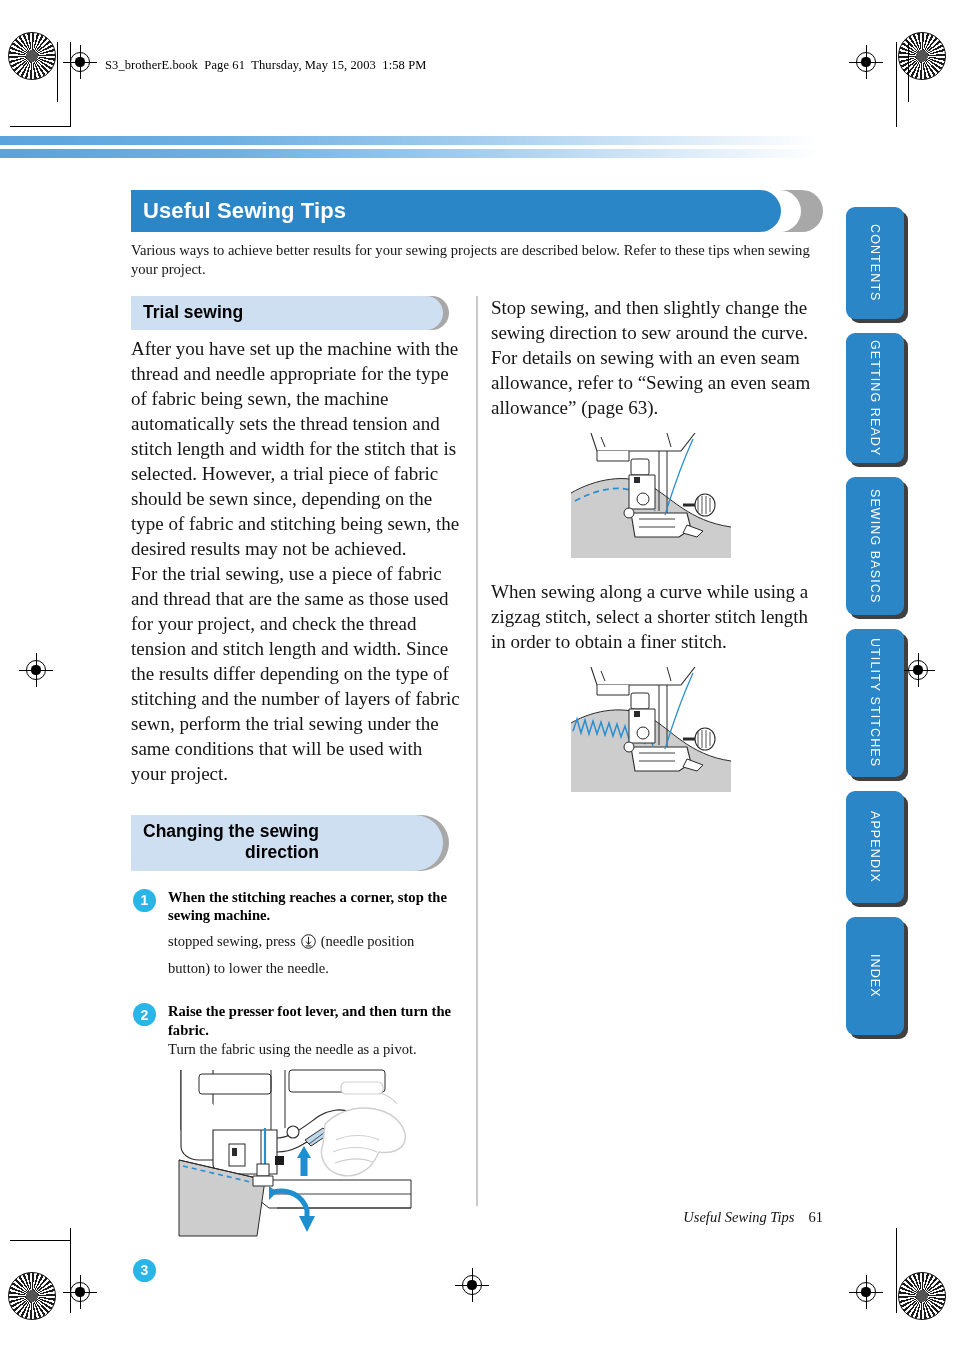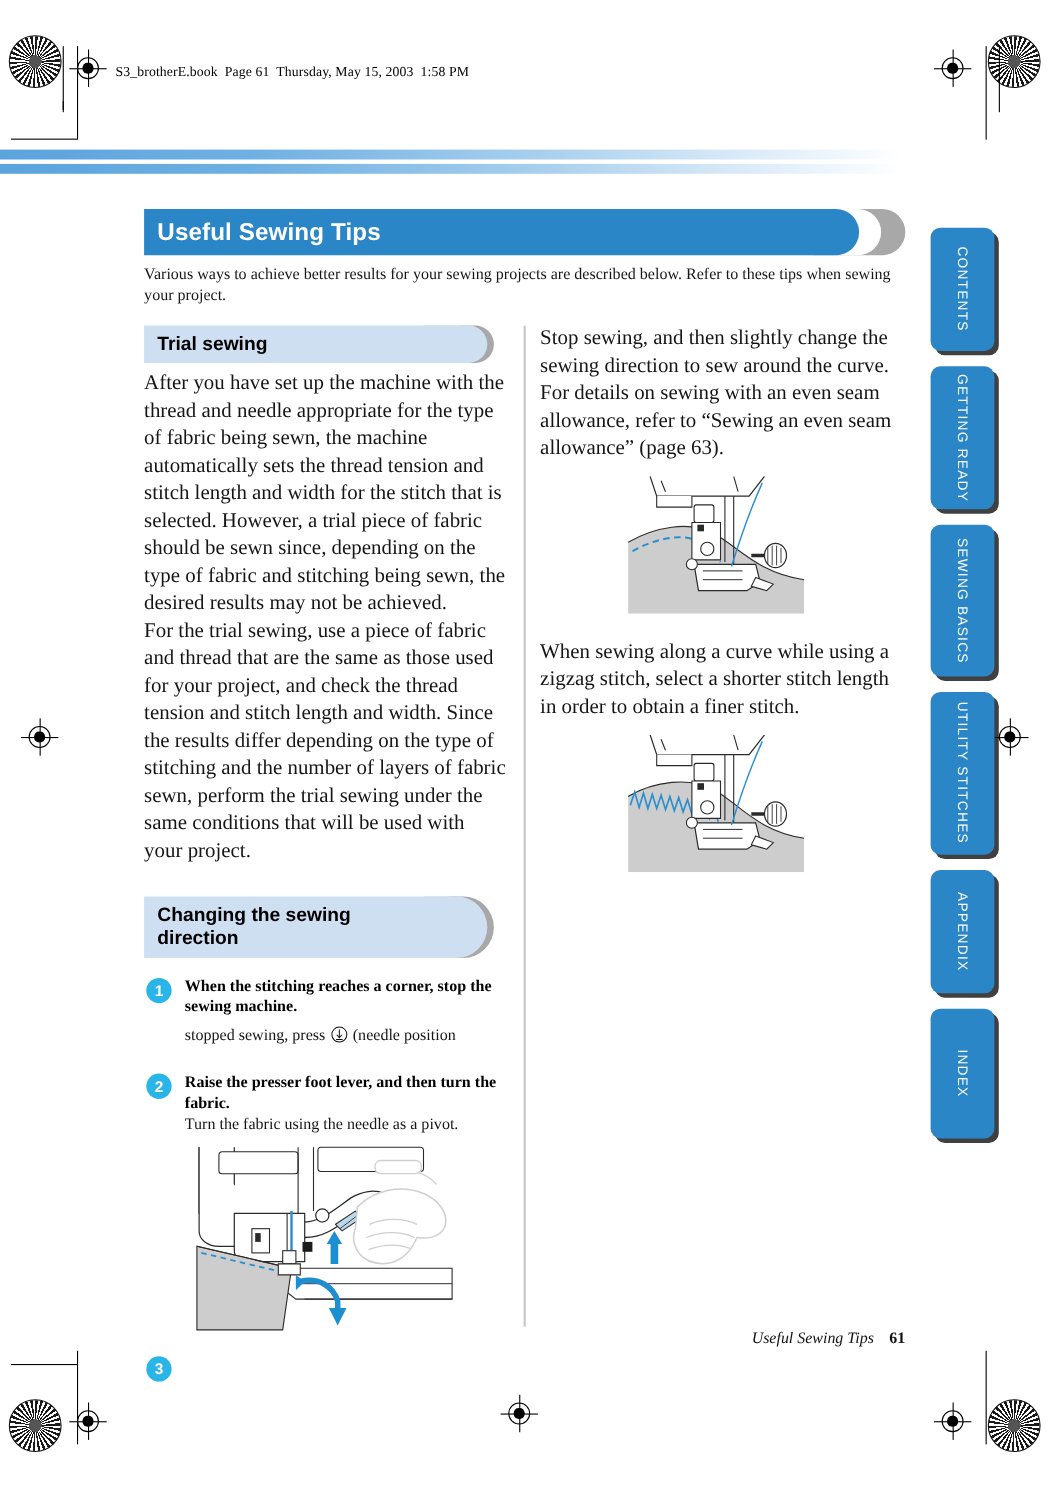--- a/index.html
+++ b/index.html
@@ -163,21 +163,21 @@
     white-space: nowrap;
   }
 
   
   .footer {
     position: absolute; right: 131px; top: 1209px;
     font-size: 14.5px; color: #111;
     display: flex; align-items: baseline; gap: 14px;
   }
   .footer .ftitle { font-style: italic; }
-  .footer .fpage { font-family: "Liberation Serif", serif; font-weight: bold; }
+  .footer .fpage { font-family: "Liberation Serif", serif; }
 </style>
 </head>
 <body>
 
 <div>
 
   <div class="reg-mark" style="left:8px; top:32px; width:48px; height:48px;"></div>
   <div class="reg-mark" style="left:898px; top:32px; width:48px; height:48px;"></div>
   <div class="reg-mark" style="left:8px; top:1272px; width:48px; height:48px;"></div>
   <div class="reg-mark" style="left:898px; top:1272px; width:48px; height:48px;"></div>
@@ -246,41 +246,44 @@
   <div class="sec-head" style="width:312px;">
     <div class="gray-cap"></div>
     <div class="white-cap"></div>
     <div class="lt-bar">
       <div class="sec-text">Trial sewing</div>
     </div>
   </div>
   <p class="para">After you have set up the machine with the thread and needle appropriate for the type of fabric being sewn, the machine automatically sets the thread tension and stitch length and width for the stitch that is selected. However, a trial piece of fabric should be sewn since, depending on the type of fabric and stitching being sewn, the desired results may not be achieved.</p>
   <p class="para">For the trial sewing, use a piece of fabric and thread that are the same as those used for your project, and check the thread tension and stitch length and width. Since the results differ depending on the type of stitching and the number of layers of fabric sewn, perform the trial sewing under the same conditions that will be used with your project.</p>
 
-  <div class="sec-head" style="width:312px; margin-top:28px;">
+  <div class="sec-head" style="width:312px; margin-top:28px;text-align:right;">
     <div class="gray-cap"></div>
     <div class="white-cap"></div>
     <div class="lt-bar" style="min-height:52px;">
       <div class="sec-text">Changing the sewing
 direction</div>
     </div>
   </div>
 
   <div class="step">
     <div class="step-num">1</div>
     <div class="step-title">When the stitching reaches a corner, stop the sewing machine.</div>
     <div class="step-body">
       <div class="spaced" style="margin-top:3px;">
         <span>stopped sewing, press</span><span class="needle-icon"><svg viewBox="0 0 20 20" width="17" height="17">
           <circle cx="10" cy="10" r="8" fill="none" stroke="#111" stroke-width="1.1"></circle>
           <line x1="10" y1="4.5" x2="10" y2="13" stroke="#111" stroke-width="1.1"></line>
           <polyline points="7.2,10.2 10,13.4 12.8,10.2" fill="none" stroke="#111" stroke-width="1.1"></polyline>
           <line x1="6.5" y1="15.2" x2="13.5" y2="15.2" stroke="#111" stroke-width="1.1"></line>
         </svg></span><span>(needle position</span>
       </div>
+      <div class="spaced">
+        <span>button) to lower the needle.</span>
+      </div>
     </div>
   </div>
 
   <div class="step" style="margin-top:20px;">
     <div class="step-num">2</div>
     <div class="step-title">Raise the presser foot lever, and then turn the fabric.</div>
     <div class="step-body">Turn the fabric using the needle as a pivot.</div>
   </div>
 
   <div class="illus" style="margin-top:8px; margin-left:42px;">

